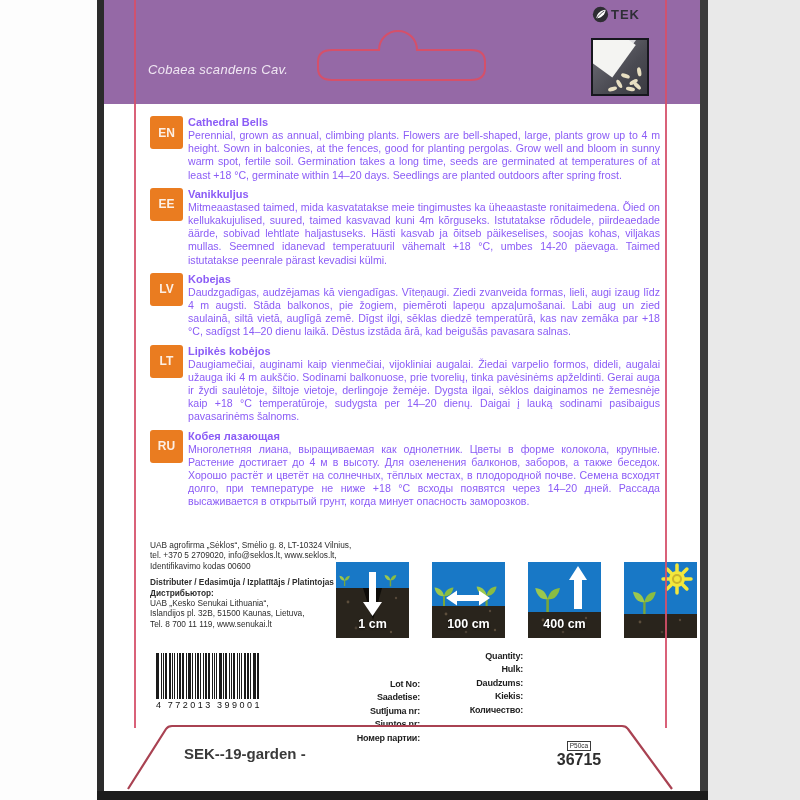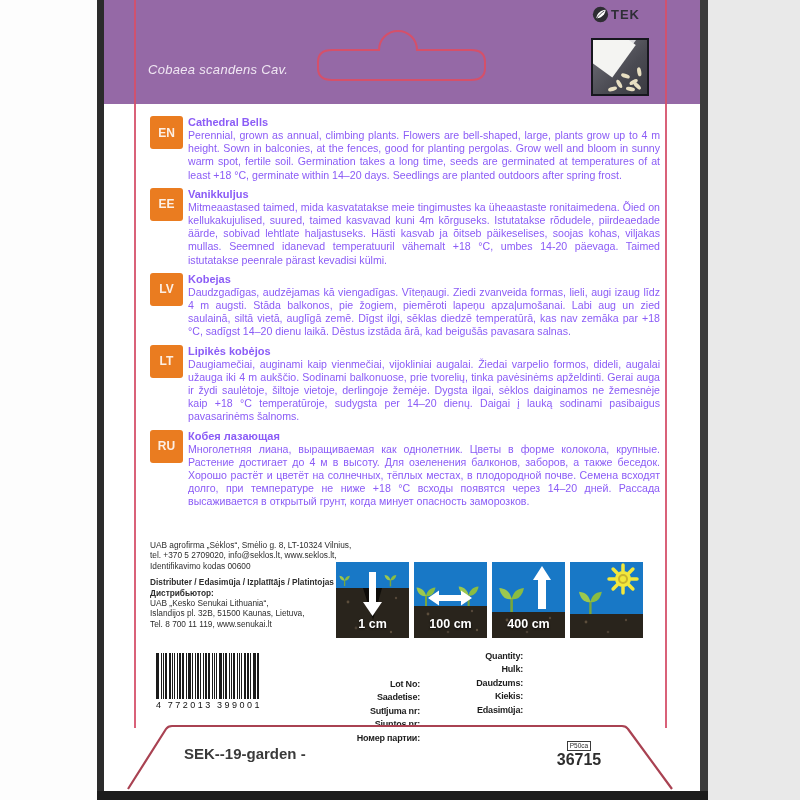--- a/index.html
+++ b/index.html
@@ -31,21 +31,21 @@
   .lang-badge{flex:0 0 33px;height:33px;background:#ea7c20;border-radius:3px;color:rgba(255,255,255,.88);
               font-size:12px;font-weight:bold;display:flex;align-items:center;justify-content:center;}
   .section-text{width:472px;color:#8b5cf6;}
   .section-title{font-size:11px;font-weight:bold;line-height:13px;}
   .section-body{font-size:10.6px;line-height:13.2px;text-align:justify;}
   
   .mfr{position:absolute;left:46px;top:540px;width:202px;color:#2d2d2d;font-size:8.3px;line-height:10.4px;}
   .mfr .hd{font-weight:bold;}
   .mfr .block{margin-bottom:6px;}
   
-  .icons-row{position:absolute;left:232px;top:562px;display:flex;gap:5px;}
+  .icons-row{position:absolute;left:232px;top:562px;display:flex;gap:23px;}
   .tile{position:relative;width:73px;height:76px;}
   .tile-label{position:absolute;left:0;right:0;bottom:7px;text-align:center;color:#fff;
               font-size:12.5px;font-weight:bold;text-shadow:0 1px 2px rgba(0,0,0,.85);}
   
   .barcode{position:absolute;left:52px;top:653px;width:106px;}
   .bc-bars{display:flex;align-items:flex-start;height:46px;}
   .bc-bar{height:100%;background:#1a1a1a;}
   .bc-digits{display:flex;justify-content:space-between;font-size:9px;color:#111;margin-top:1px;}
   .bc-digits span{letter-spacing:2.5px;}
   
@@ -303,21 +303,21 @@
       <div>Saadetise:</div>
       <div>Sutījuma nr:</div>
       <div>Siuntos nr:</div>
       <div>Номер партии:</div>
     </div>
     <div class="fieldcol fld-qty">
       <div>Quantity:</div>
       <div>Hulk:</div>
       <div>Daudzums:</div>
       <div>Kiekis:</div>
-      <div>Edasimüja:</div>
+      <div>Количество:</div>
     </div>
 
     <svg class="flap-svg" width="596" height="791" viewBox="0 0 596 791">
       <path d="M24,789 L62,729 Q64,726 68,726 L518,726 Q522,726 524,729 L568,789" fill="none" stroke="#a94252" stroke-width="2.2" stroke-linejoin="round"></path>
     </svg>
 
     <div class="series-code">SEK--19-garden -</div>
     <div class="item-block">
       <span class="print-code">P50ca</span>
       <div class="item-number">36715</div>

